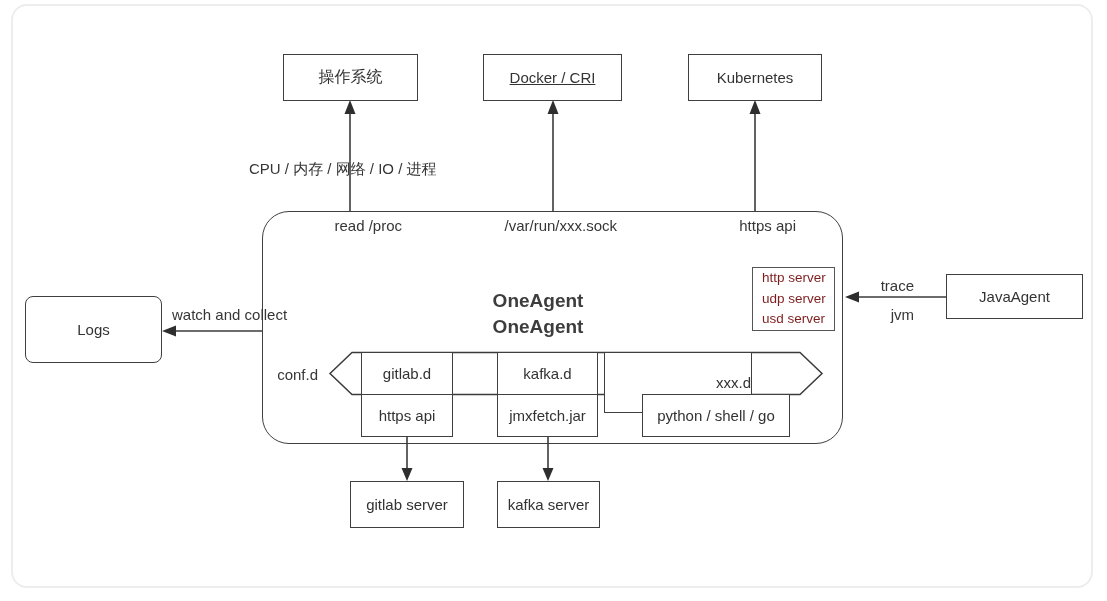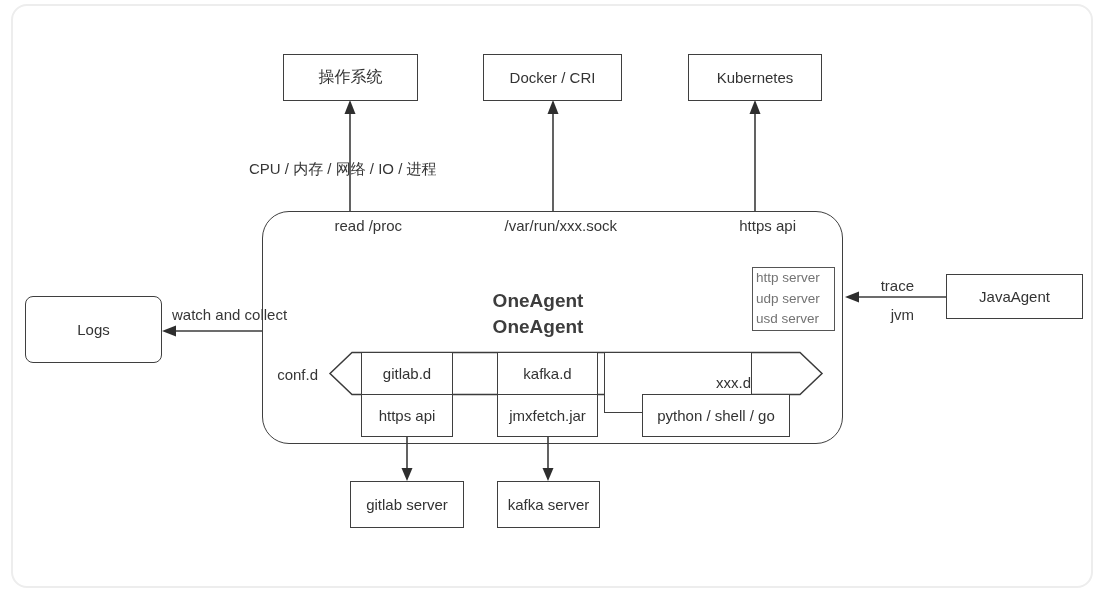--- a/index.html
+++ b/index.html
@@ -38,22 +38,22 @@
   }
   .lbl.center{text-align:right;}
   .agent-title{
     position:absolute;left:438px;top:288px;width:200px;
     text-align:center;font-size:19px;font-weight:bold;color:#3d3d3d;
     line-height:26px;
   }
   .server-list{
     position:absolute;left:752px;top:267px;width:83px;height:64px;
     border:1px solid #555;background:#fff;box-sizing:border-box;
-    font-size:13.5px;line-height:20.5px;color:#737373;
-    padding-left:3px;overflow:hidden;
+    font-size:13.5px;line-height:20.5px;color:#7f1d1d;
+    padding-left:9px;overflow:hidden;
   }
   .overlay{position:absolute;left:0;top:0;width:1107px;height:601px;pointer-events:none;}
 </style>
 </head>
 <body>
 
 <div class="canvas">
 
   <div class="card-border"></div>
 
@@ -81,21 +81,21 @@
     <line x1="407" y1="437" x2="407" y2="469" stroke="#3b3b3b" stroke-width="1.6"></line>
     <polygon points="407,481 401.5,468 412.5,468" fill="#2e2e2e"></polygon>
 
     <line x1="548" y1="437" x2="548" y2="469" stroke="#3b3b3b" stroke-width="1.6"></line>
     <polygon points="548,481 542.5,468 553.5,468" fill="#2e2e2e"></polygon>
   </svg>
 
   <div class="box" style="left:283px;top:54px;width:135px;height:47px;font-size:16px;">
     <span>操作系统</span>
   </div>
-  <div class="box" style="left:483px;top:54px;width:139px;height:47px;">
+  <div class="box" style="left:483px;top:54px;width:139px;height:47px;text-decoration:underline;">
     <span>Docker / CRI</span>
   </div>
   <div class="box" style="left:688px;top:54px;width:134px;height:47px;">
     <span>Kubernetes</span>
   </div>
 
   <div class="lbl" style="left:249px;top:160px;">CPU / 内存 / 网络 / IO / 进程</div>
   <div class="lbl center" style="left:302px;top:217px;width:100px;">read /proc</div>
   <div class="lbl center" style="left:467px;top:217px;width:150px;">/var/run/xxx.sock</div>
   <div class="lbl center" style="left:696px;top:217px;width:100px;">https api</div>

